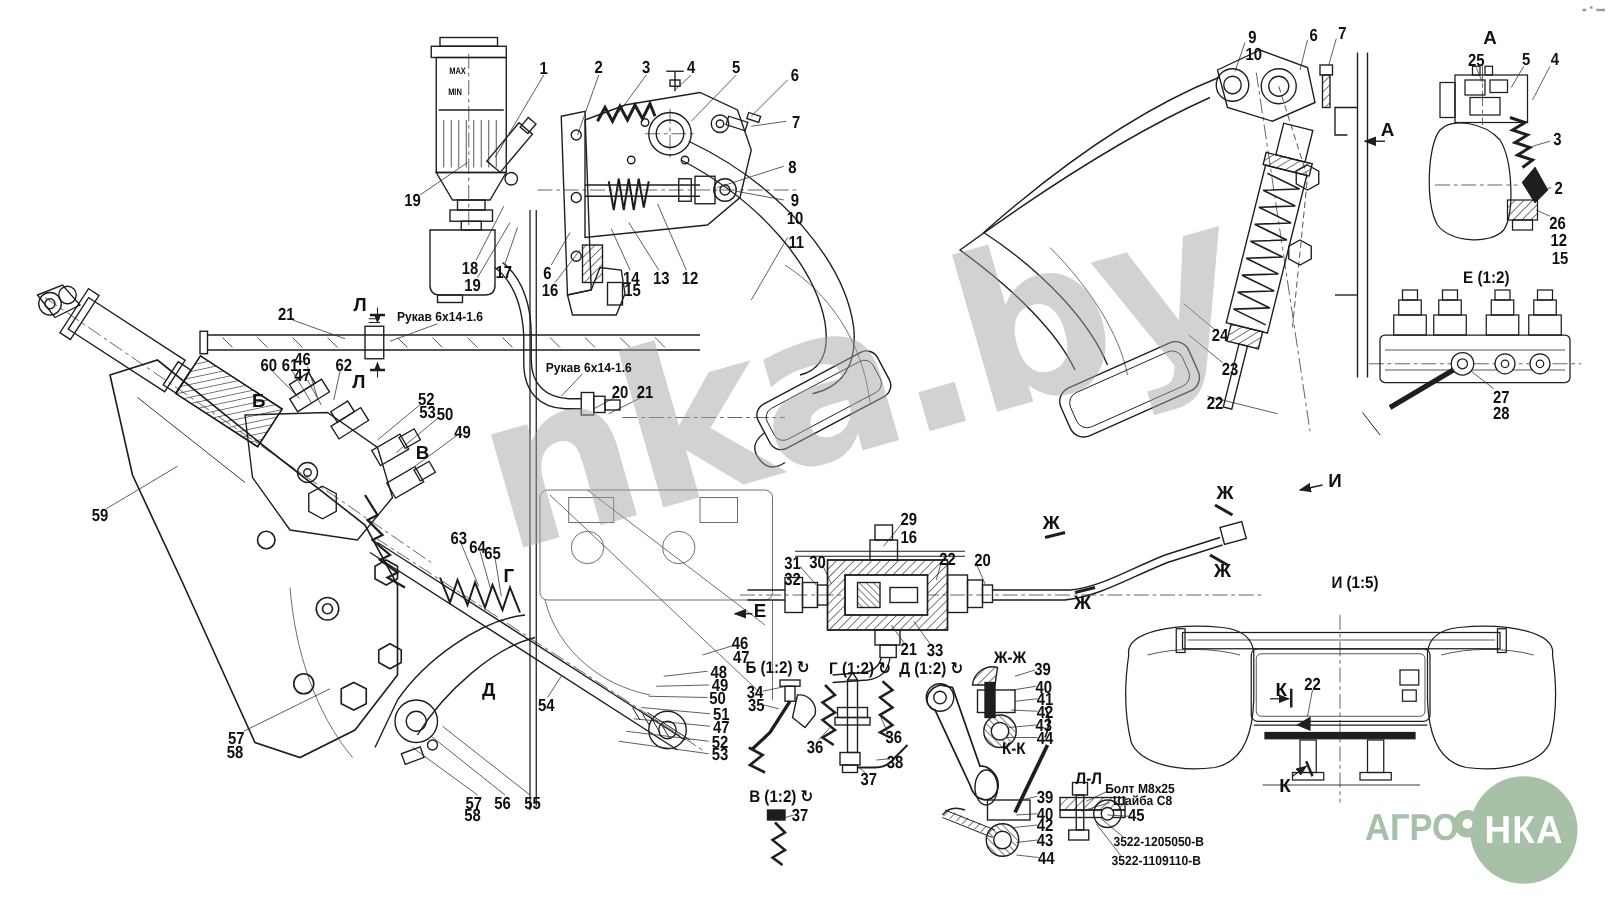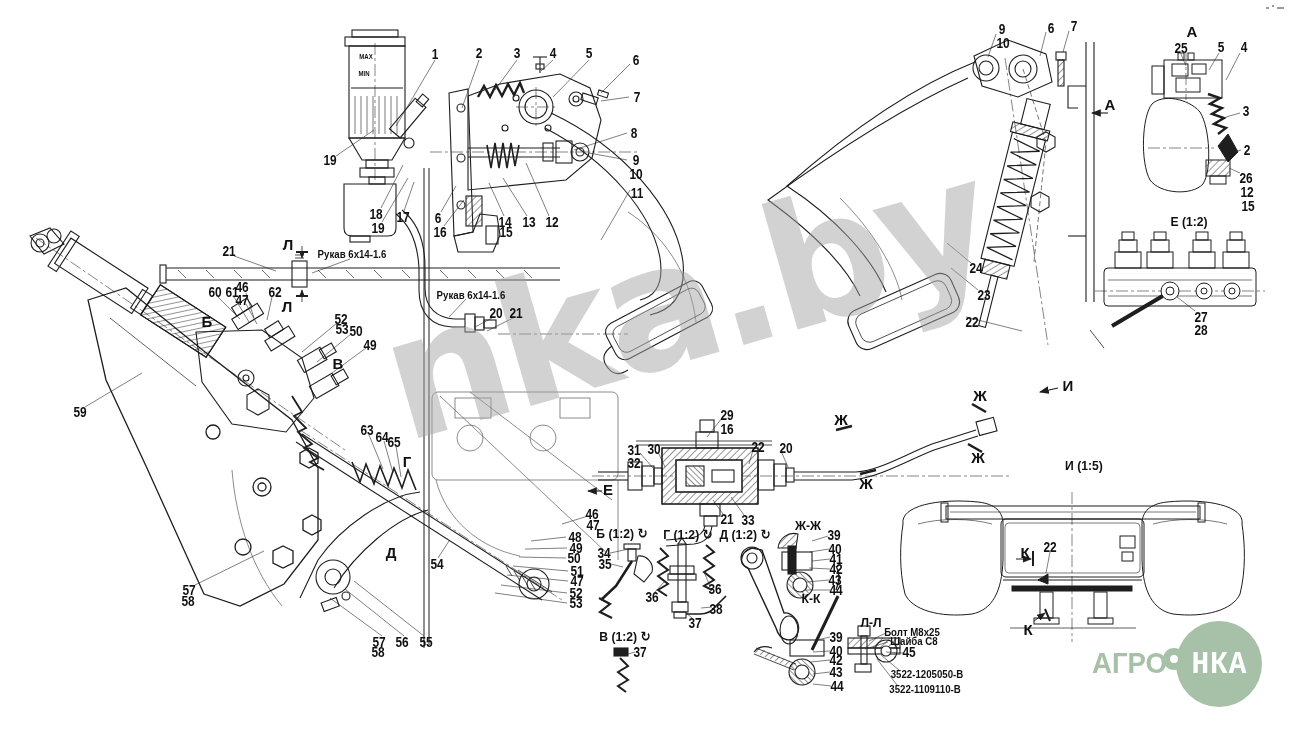--- a/index.html
+++ b/index.html
@@ -14,21 +14,21 @@
            transform:translate(-50%,-50%);line-height:1;}
   .n{font-size:14px;transform:translate(-50%,-50%) scaleX(.85);}
   .l{font-size:15px;}
   .v{font-size:13.5px;transform:translate(-50%,-50%) scaleX(.9);}
   .t{font-size:10.5px;transform:translate(-50%,-50%) scaleX(.92);}
   .y{font-size:7.5px;transform:translate(-50%,-50%) scaleX(.8);}
   #logo{position:absolute;z-index:3;}
   #logo-left{position:absolute;left:1092px;top:646px;font-size:30px;font-weight:bold;
              transform:scaleX(.92);transform-origin:left;}
   #logo-circle{position:absolute;left:1176px;top:621px;width:86px;height:86px;border-radius:50%;
-               display:flex;align-items:center;justify-content:center;font-family:Liberation Mono, monospace;}
+               display:flex;align-items:center;justify-content:center;}
   #logo-circle span{color:#fff;font-size:31px;font-weight:bold;letter-spacing:1px;transform:scaleX(.95);}
   #logo-ring{position:absolute;left:1163px;top:648px;width:22px;height:22px;border-radius:50%;
              border:7px solid #a6c1a8;background:#fff;box-sizing:border-box;}
   #corner-artifact{position:absolute;left:1266px;top:5px;z-index:3;width:24px;height:6px;}
   #corner-artifact i{position:absolute;background:#9a9a9a;}
 </style>
 </head>
 <body>
 
 <div id="stage">

